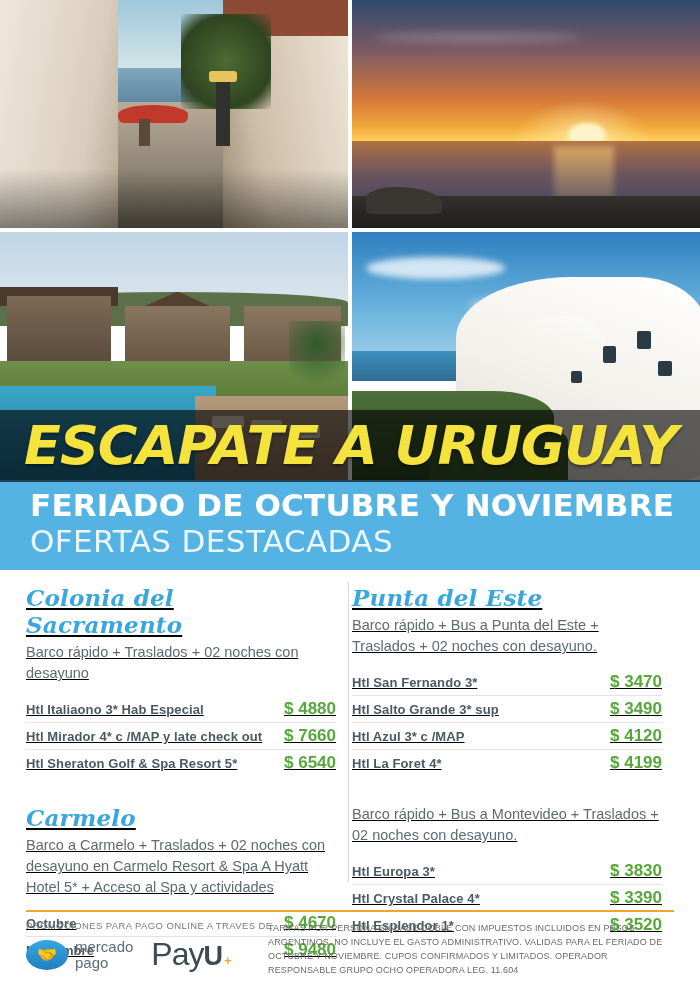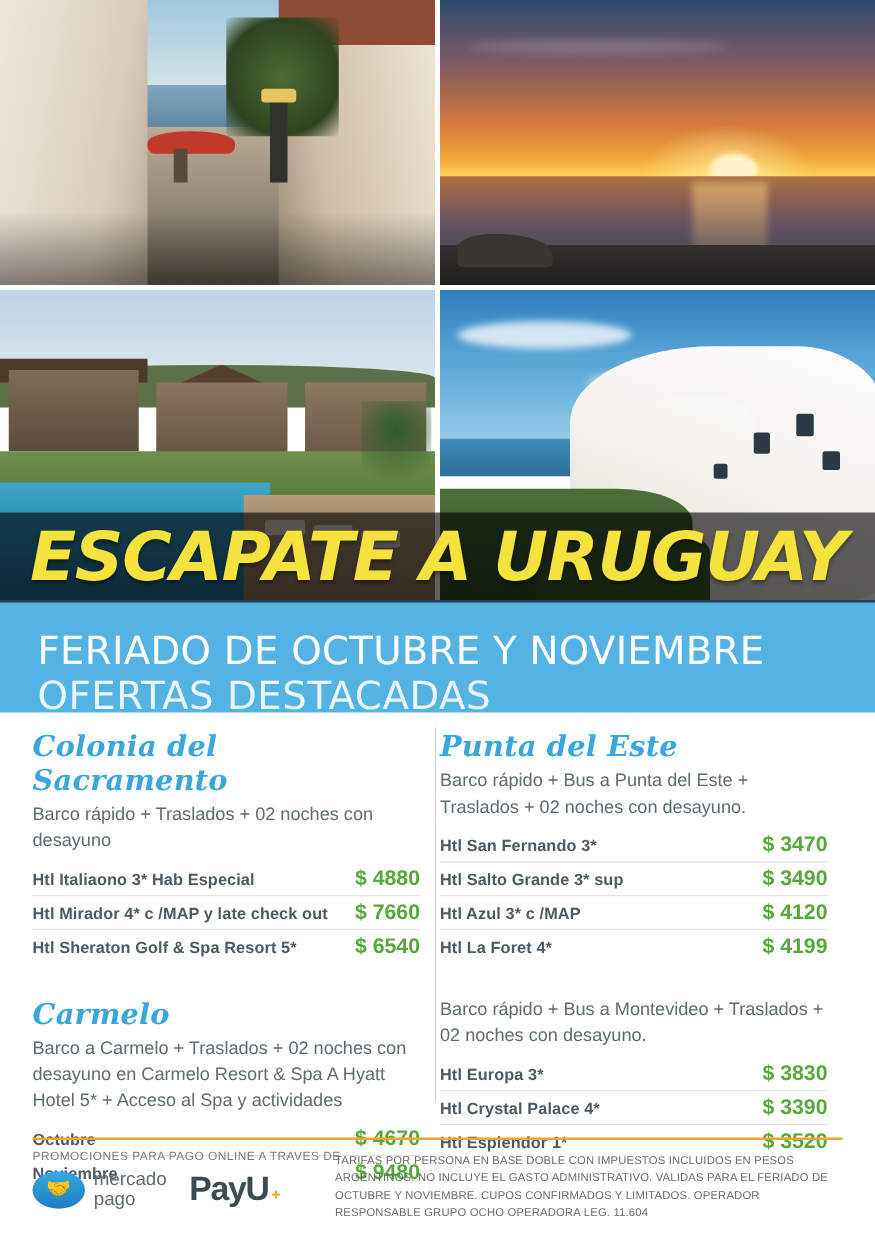--- a/index.html
+++ b/index.html
@@ -131,43 +131,43 @@
     text-shadow:0 2px 3px rgba(0,0,0,.4);
   }
 
   
   .blue-band {
     width:700px; height:90px; background:#55b3e4; color:#fff;
     padding:8px 0 0 30px;
   }
   .blue-band .l1 {
     font-family:"DejaVu Sans", sans-serif;
-    font-weight:normal; font-size:31px; letter-spacing:.2px; line-height:1.15;margin-top:16px;
+    font-weight:bold; font-size:31px; letter-spacing:.2px; line-height:1.15;
   }
   .blue-band .l2 {
     font-family:"DejaVu Sans", sans-serif;
     font-size:31px; letter-spacing:.4px; line-height:1.15; color:#eaf6fd;
     font-weight:normal;
   }
 
   
   .offers { position:relative; width:700px; padding:14px 22px 0 26px; }
-  .grid { display:flex; flex-wrap:wrap; }
+  .grid { display:flex; flex-wrap:wrap;text-decoration:underline; }
   .col { width:50%; padding-right:16px; margin-bottom:4px; }
   .vline {
     position:absolute; left:348px; top:12px; width:1px; height:300px;
     background:#d8d8d8;
   }
   .dest {
     font-family:"DejaVu Serif", serif;
     font-style:italic; font-weight:bold; font-size:23px;
     color:#39a7dd; margin-bottom:4px; letter-spacing:.2px;
   }
   .desc { font-size:14.5px; color:#5d6b72; line-height:1.45; margin-bottom:6px; }
-  .rows { width:100%; }
+  .rows { width:100%;margin-top:12px; }
   .row { display:flex; align-items:baseline; justify-content:space-between;
          padding:3px 0; border-bottom:1px solid #e3e3e3; }
   .row:last-child { border-bottom:none; }
   .hname { font-size:13px; color:#4a5a63; font-weight:bold; letter-spacing:.1px; }
   .hprice { font-size:17px; color:#57a83b; font-weight:bold; white-space:nowrap; }
 
   .row2 { margin-top:24px; }
 
   
   .footer { position:absolute; left:0; bottom:0; width:635px; height:90px; }
@@ -178,21 +178,21 @@
   .logos { position:absolute; left:26px; top:26px; display:flex; align-items:center; gap:18px; }
   .mp { display:flex; align-items:center; gap:7px; }
   .mp .hands {
     width:42px; height:30px; border-radius:50%;
     background:linear-gradient(#35a8e0,#1f7fc0);
     display:flex; align-items:center; justify-content:center;
   }
   .mp .hands span { color:#fff; font-size:16px; line-height:1; }
   .mp .mptxt { font-size:15px; color:#5d6b72; line-height:1.02; }
   .payu { display:flex; align-items:baseline; color:#3c4a52; }
-  .payu .p { font-size:27px; font-weight:bold; letter-spacing:-1px; }
+  .payu .p { font-size:32px; font-weight:normal; letter-spacing:-1px; }
   .payu .u { font-size:27px; font-weight:bold; color:#3c4a52; }
   .payu .plus { font-size:13px; color:#f5a623; font-weight:bold; margin-left:1px; }
   .terms { position:absolute; left:268px; top:12px; width:410px;
       font-size:9px; line-height:1.55; color:#6a6a6a; letter-spacing:.15px; }
 </style>
 </head>
 <body>
 
 <div class="photos">
 

